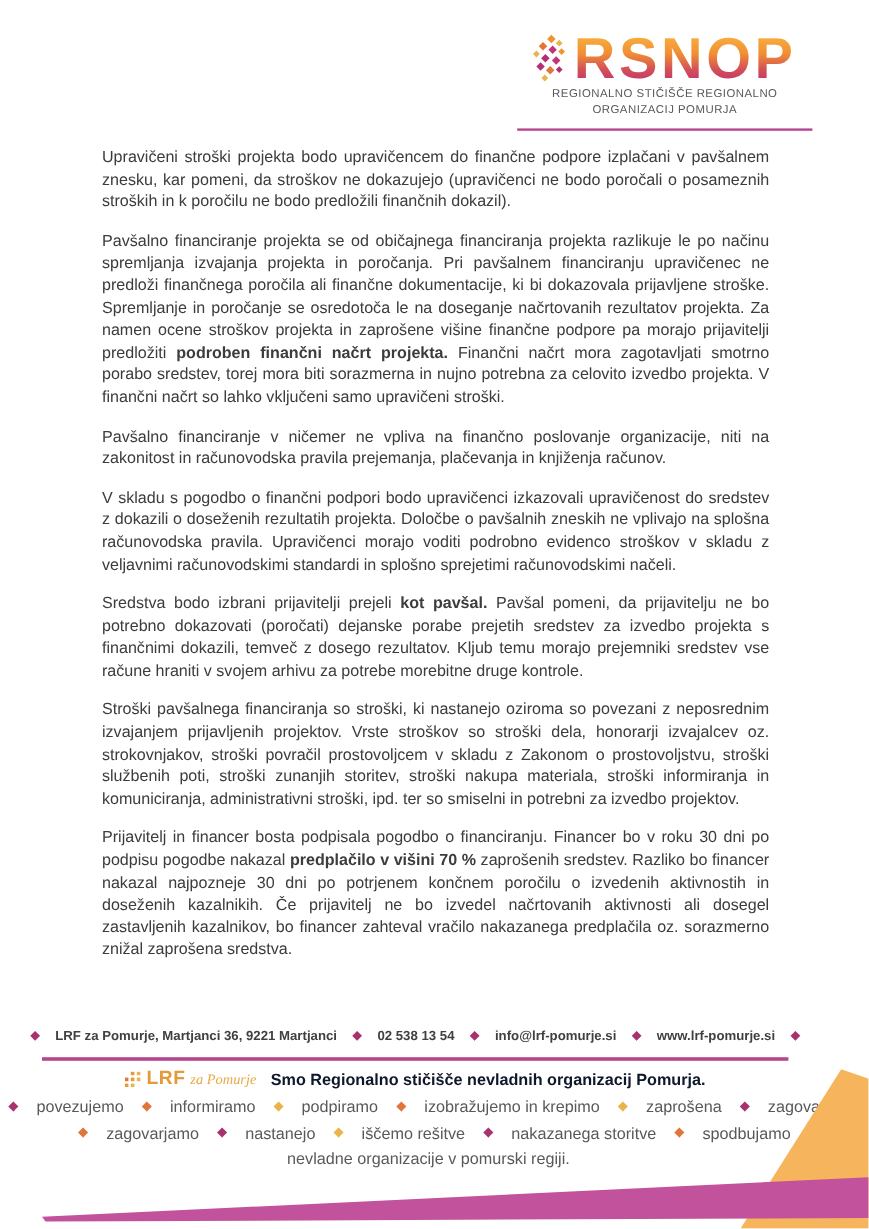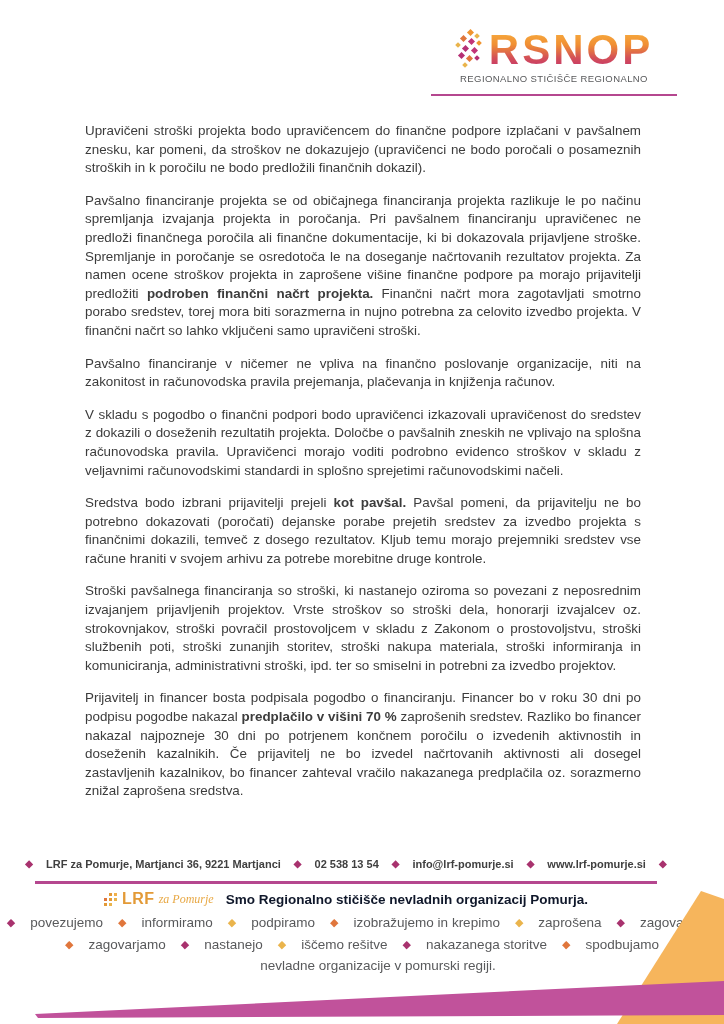--- a/index.html
+++ b/index.html
@@ -5,21 +5,21 @@
   html,body{margin:0;padding:0;background:#ffffff;}
   .page{
     position:relative;width:724px;height:1024px;margin:0 auto;background:#ffffff;
     overflow:hidden;font-family:"Liberation Sans",sans-serif;color:#3f3f3f;
   }
   
   .logo-block{position:absolute;top:24px;left:428px;width:252px;text-align:center;}
   .logo-row{display:flex;align-items:flex-end;justify-content:center;gap:2px;height:48px;}
   .dot-cluster{width:32px;height:44px;flex:0 0 auto;}
   .wordmark{
-    font-size:42px;line-height:44px;font-weight:800;letter-spacing:3px;
+    font-size:48px;line-height:44px;font-weight:800;letter-spacing:3px;
     background:linear-gradient(180deg,#f9b341 0%,#f08f33 38%,#d35058 68%,#bf2a72 100%);
     -webkit-background-clip:text;background-clip:text;color:transparent;
   }
   .logo-sub{font-size:9.5px;line-height:13px;color:#57585a;letter-spacing:0.4px;}
   .logo-rule{height:2px;background:#b5478f;margin:9px 3px 0 3px;}
   
   .content{
     position:absolute;top:122px;left:85px;width:556px;
     font-size:13.4px;line-height:18.6px;text-align:justify;color:#3c3c3c;
   }
@@ -44,21 +44,21 @@
   .slogan{font-size:13.5px;font-weight:700;color:#0f172a;}
   .tagline-row{
     position:absolute;left:20px;width:684px;
     display:flex;justify-content:center;align-items:center;gap:15px;
     font-size:13.5px;color:#58595b;white-space:nowrap;
   }
   .tagline-1{top:915px;}
   .tagline-2{top:937px;}
   .tagline-row .diamond{font-size:11px;}
   .tagline-tail{
-    position:absolute;top:958px;left:36px;width:684px;text-align:center;
+    position:absolute;top:958px;left:15px;width:684px;text-align:center;
     font-size:13.5px;color:#58595b;
   }
   .diamond{display:inline-block;line-height:1;}
   
   .corner-art{position:absolute;left:0;top:0;width:724px;height:1024px;pointer-events:none;}
 </style>
 </head>
 <body>
 
 <div class="page">
@@ -75,20 +75,21 @@
         <rect x="8" y="18" width="5" height="5" fill="#b52f74" transform="rotate(45 10.5 20.5)"></rect>
         <rect x="17" y="20" width="5" height="5" fill="#c23377" transform="rotate(45 19.5 22.5)"></rect>
         <rect x="4" y="25" width="5" height="5" fill="#b52f74" transform="rotate(45 6.5 27.5)"></rect>
         <rect x="12" y="28" width="5" height="5" fill="#e0763c" transform="rotate(45 14.5 30.5)"></rect>
         <rect x="20" y="28" width="4" height="4" fill="#b52f74" transform="rotate(45 22 30)"></rect>
         <rect x="8" y="35" width="4" height="4" fill="#eab44c" transform="rotate(45 10 37)"></rect>
       </svg>
       <span class="wordmark">RSNOP</span>
     </div>
     <div class="logo-sub">REGIONALNO STIČIŠČE REGIONALNO</div>
+    <div class="logo-sub">ORGANIZACIJ POMURJA</div>
     <div class="logo-rule"></div>
   </div>
 
   <div class="content">
       <p><span class="seg">Upravičeni stroški projekta bodo upravičencem do finančne podpore izplačani v pavšalnem znesku, kar pomeni, da stroškov ne dokazujejo (upravičenci ne bodo poročali o posameznih stroških in k poročilu ne bodo predložili finančnih dokazil).</span></p>
       <p><span class="seg">Pavšalno financiranje projekta se od običajnega financiranja projekta razlikuje le po načinu spremljanja izvajanja projekta in poročanja. Pri pavšalnem financiranju upravičenec ne predloži finančnega poročila ali finančne dokumentacije, ki bi dokazovala prijavljene stroške. Spremljanje in poročanje se osredotoča le na doseganje načrtovanih rezultatov projekta. Za namen ocene stroškov projekta in zaprošene višine finančne podpore pa morajo prijavitelji predložiti </span><span class="seg-bold">podroben finančni načrt projekta.</span><span class="seg"> Finančni načrt mora zagotavljati smotrno porabo sredstev, torej mora biti sorazmerna in nujno potrebna za celovito izvedbo projekta. V finančni načrt so lahko vključeni samo upravičeni stroški.</span></p>
       <p><span class="seg">Pavšalno financiranje v ničemer ne vpliva na finančno poslovanje organizacije, niti na zakonitost in računovodska pravila prejemanja, plačevanja in knjiženja računov.</span></p>
       <p><span class="seg">V skladu s pogodbo o finančni podpori bodo upravičenci izkazovali upravičenost do sredstev z dokazili o doseženih rezultatih projekta. Določbe o pavšalnih zneskih ne vplivajo na splošna računovodska pravila. Upravičenci morajo voditi podrobno evidenco stroškov v skladu z veljavnimi računovodskimi standardi in splošno sprejetimi računovodskimi načeli.</span></p>
       <p><span class="seg">Sredstva bodo izbrani prijavitelji prejeli </span><span class="seg-bold">kot pavšal.</span><span class="seg"> Pavšal pomeni, da prijavitelju ne bo potrebno dokazovati (poročati) dejanske porabe prejetih sredstev za izvedbo projekta s finančnimi dokazili, temveč z dosego rezultatov. Kljub temu morajo prejemniki sredstev vse račune hraniti v svojem arhivu za potrebe morebitne druge kontrole.</span></p>
       <p><span class="seg">Stroški pavšalnega financiranja so stroški, ki nastanejo oziroma so povezani z neposrednim izvajanjem prijavljenih projektov. Vrste stroškov so stroški dela, honorarji izvajalcev oz. strokovnjakov, stroški povračil prostovoljcem v skladu z Zakonom o prostovoljstvu, stroški službenih poti, stroški zunanjih storitev, stroški nakupa materiala, stroški informiranja in komuniciranja, administrativni stroški, ipd. ter so smiselni in potrebni za izvedbo projektov.</span></p>

